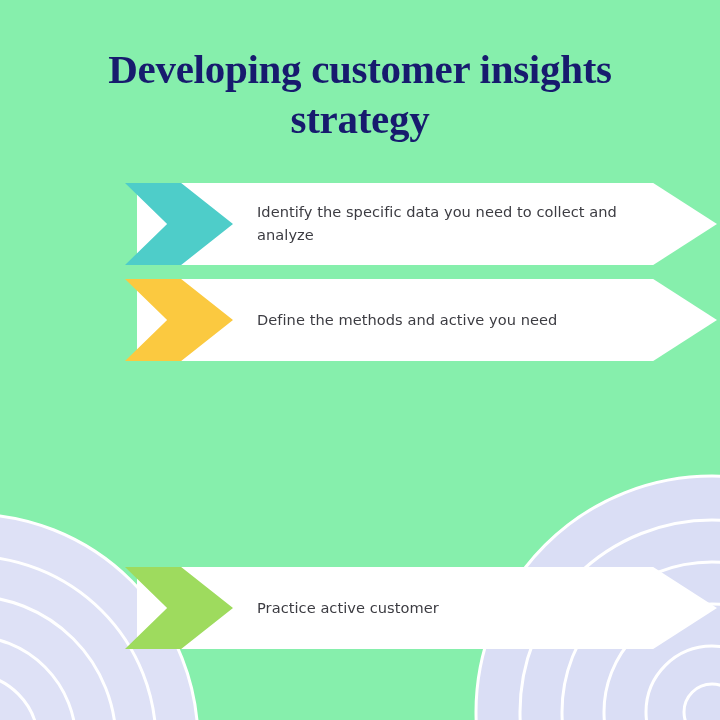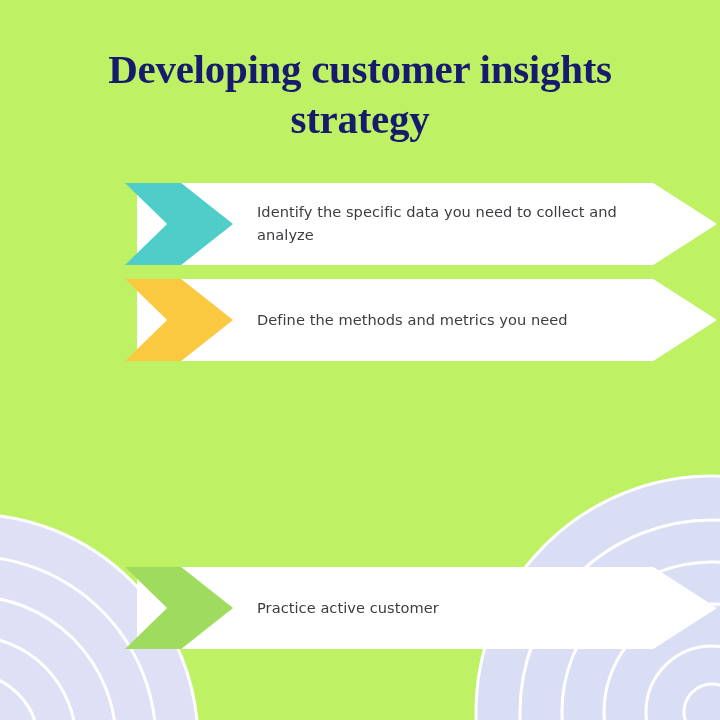--- a/index.html
+++ b/index.html
@@ -100,21 +100,21 @@
     font-family: "DejaVu Sans", "Liberation Sans", sans-serif;
     font-size: 14.6px;
     line-height: 1.55;
     color: #3C3C42;
     letter-spacing: 0.05px;
   }
 </style>
 </head>
 <body style="background: rgb(240, 240, 252);">
 
-<div id="infographic" style="background: #bef264;">
+<div id="infographic" style="background: #86efac;">
 
   <svg class="deco-layer" viewBox="0 0 720 720" width="720" height="720" aria-hidden="true">
     <defs>
       <clipPath id="clipCanvas">
         <rect x="0" y="0" width="720" height="720"></rect>
       </clipPath>
     </defs>
     <g clip-path="url(#clipCanvas)">
 
       <g transform="translate(-30, 742)">
@@ -146,21 +146,21 @@
 
     <div class="step-row" style="top:0px;">
       <div class="banner" style="background: rgb(255, 255, 255);"></div>
       <div class="chevron" style="background: rgb(78, 205, 201);"></div>
       <div class="step-text" style="color: rgb(60, 60, 66);">Identify the specific data you need to collect and analyze</div>
     </div>
 
     <div class="step-row" style="top:96px;">
       <div class="banner" style="background: rgb(255, 255, 255);"></div>
       <div class="chevron" style="background: rgb(251, 201, 64);"></div>
-      <div class="step-text" style="color: rgb(60, 60, 66);">Define the methods and metrics you need</div>
+      <div class="step-text" style="color: rgb(60, 60, 66);">Define the methods and active you need</div>
     </div>
 
 
 
     <div class="step-row" style="top:384px;">
       <div class="banner" style="background: rgb(255, 255, 255);"></div>
       <div class="chevron" style="background: rgb(158, 219, 94);"></div>
       <div class="step-text" style="color: rgb(60, 60, 66);">Practice active customer</div>
     </div>
 

